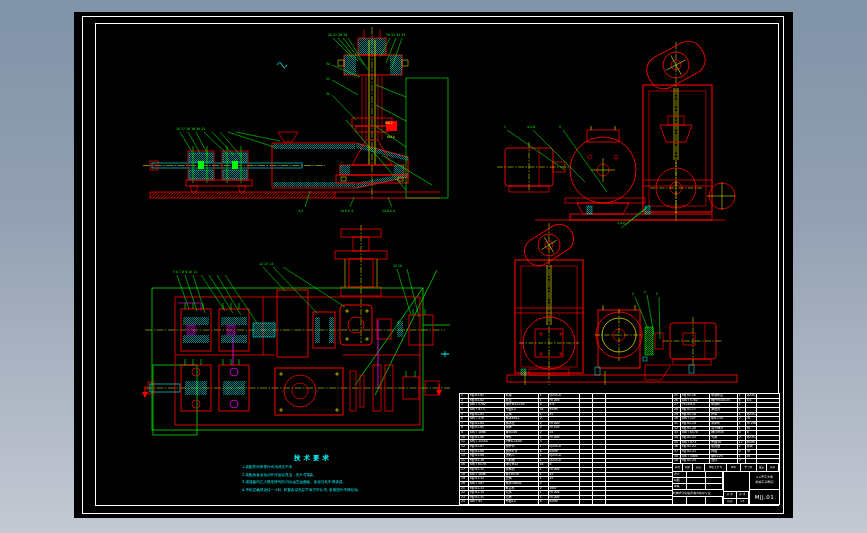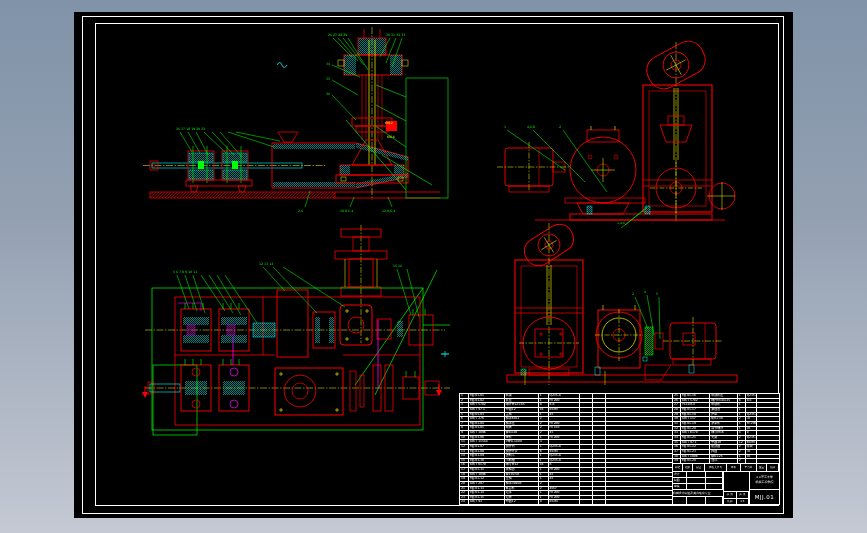--- a/index.html
+++ b/index.html
@@ -460,20 +460,27 @@
     <polygon points="7,14 4,8 10,8" fill="#f00"></polygon>
   </svg>
   <svg class="mark" style="left:366px;top:338px;" width="10" height="8">
     <line x1="1" y1="4" x2="9" y2="4" stroke="#0ff" stroke-width="1"></line>
     <line x1="5" y1="1" x2="5" y2="7" stroke="#0ff" stroke-width="0.7"></line>
   </svg>
   <svg class="mark" style="left:202px;top:48px;" width="12" height="8">
     <path d="M1,5 q3,-5 5,0 q2,5 5,0" fill="none" stroke="#0ff" stroke-width="0.8"></path>
   </svg>
 
+  <div class="notes">
+    <div class="nt">技术要求</div>
+    <div class="nl">1.装配前所有零件均须清洗干净。</div>
+    <div class="nl">2.装配后各运动部件应运转灵活，无卡滞现象。</div>
+    <div class="nl">3.减速器内注入规定牌号的润滑油至油面线，各密封处不得渗漏。</div>
+    <div class="nl">4.整机空载试运转一小时, 检查各部无异常后方可使用, 各紧固件不得松动。</div>
+  </div>
 
   <div class="bom">
     <div class="bom-left" id="bom-left">
         <div class="bom-row">
           <div class="bom-cell" style="width: 9px;">1</div>
           <div class="bom-cell" style="width: 36px;">MJJ.01-01</div>
           <div class="bom-cell" style="width: 34px;">机架</div>
           <div class="bom-cell" style="width: 10px;">1</div>
           <div class="bom-cell" style="width: 32px;">Q235-A</div>
           <div class="bom-cell" style="width: 13px;"></div>

